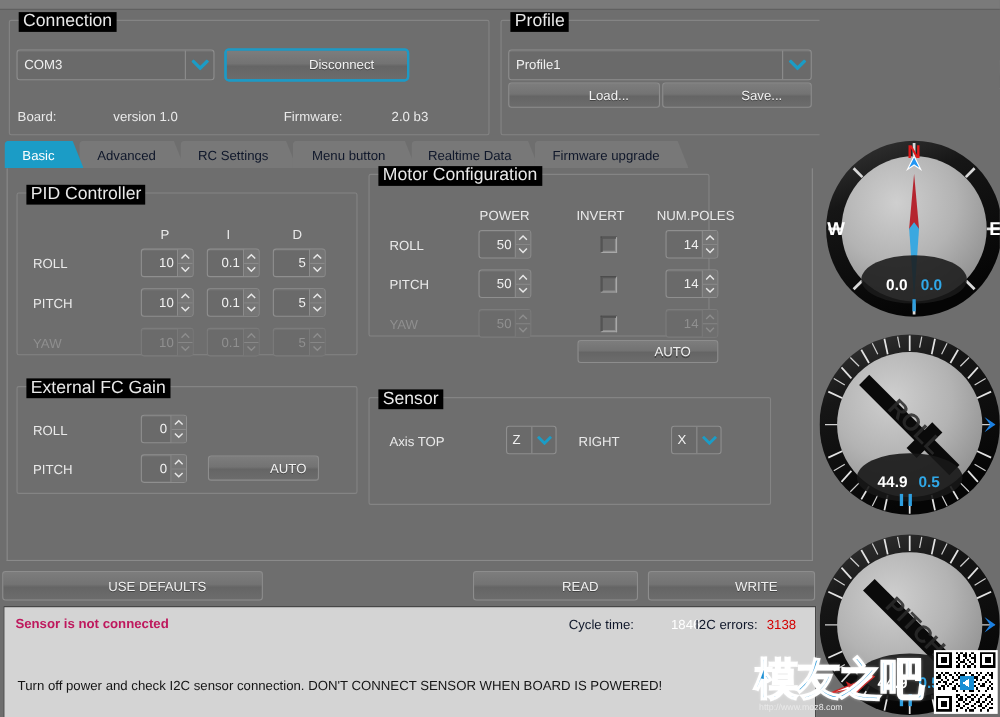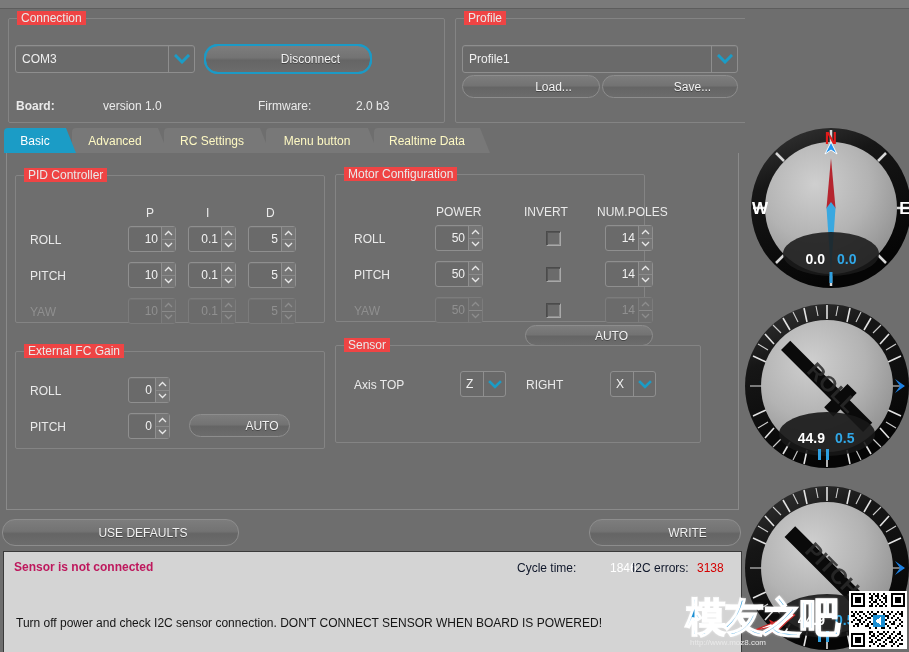--- a/index.html
+++ b/index.html
@@ -24,22 +24,22 @@
     background:#6e6e6e;
   }
   
   .group{
     position:absolute;
     border:1px solid #848484;
     border-radius:2px;
   }
   .group > .gtitle{
     position:absolute; top:-8px; left:8px;
-    background:#ef4444; padding:0 4px;
-    font-size:12px; color:#e9e9e9; white-space:nowrap;
+    background:#000000; padding:0 4px;
+    font-size:16px; color:#e9e9e9; white-space:nowrap;
   }
   
   #grp-connection{ left:8px; top:9px; width:437px; height:105px; }
   #grp-profile{ left:455px; top:9px; width:368px; height:105px; }
 
   
   .combo{
     position:absolute;
     background:#6a6a6a;
     border:1px solid #8e8e8e;
@@ -55,21 +55,21 @@
     width:26px; height:100%;
     border-left:1px solid #8e8e8e;
     display:flex; align-items:center; justify-content:center;
   }
   .chev{ display:block; }
   
   .btn{
     position:absolute;
     background:linear-gradient(to bottom,#7d7d7d 0%,#737373 45%,#656565 55%,#6c6c6c 100%);
     border:1px solid #8d8d8d;
-    border-radius:13px;
+    border-radius:3px;
     color:#f2f2f2;
     font-size:12px;
     display:flex; align-items:center; justify-content:center;
     text-align:center;
     cursor:default;
     text-shadow:0 1px 0 rgba(0,0,0,.35);
     padding-left:45px;
   }
   .btn.hl{
     outline:2px solid #1c9ac6;
@@ -82,41 +82,41 @@
   .link{
     position:absolute; font-size:12px; color:#f1f1f1;
     text-decoration:underline; white-space:nowrap; cursor:pointer;
   }
 
   
   #tabbar{ position:absolute; left:0; top:119px; width:745px; height:25px; }
   .tab{
     position:absolute; top:0; height:25px;
     display:flex; align-items:center; justify-content:center;
-    font-size:12px; color:#fef9c3;
+    font-size:12px; color:#0f172a;
     background:#787878;
     cursor:default;
     clip-path: polygon(0 0, calc(100% - 10px) 0, 100% 100%, 0 100%);
     padding-right:10px;
     border-top-left-radius:4px;
   }
   .tab.active{
     background:#1b9cc6; color:#ffffff;
     z-index:5;
   }
 
   
   #tabpage{
     position:absolute; left:6px; top:144px; width:733px; height:357px;
     background:#6e6e6e; border:1px solid #8a8a8a; border-top:none;
   }
   #grp-pid{ left:8px; top:22px; width:310px; height:148px; }
-  #grp-motor{ left:328px; top:21px; width:310px; height:148px; }
+  #grp-motor{ left:328px; top:5px; width:310px; height:148px; }
   #grp-fc{ left:8px; top:198px; width:310px; height:98px; }
-  #grp-sensor{ left:328px; top:192px; width:366px; height:98px; }
+  #grp-sensor{ left:328px; top:208px; width:366px; height:98px; }
 
   
   .spin{
     position:absolute;
     background:#6a6a6a;
     border:1px solid #8f8f8f;
     border-radius:3px;
     display:flex;
     height:26px;
     box-shadow: inset 0 1px 0 rgba(255,255,255,.06);
@@ -220,21 +220,21 @@
       <div class="ctext">COM3</div>
       <div class="carrow">
         <svg class="chev" width="16" height="10" viewBox="0 0 16 10">
           <path d="M2 2 L8 8 L14 2" stroke="#1b9cc6" stroke-width="3" fill="none" stroke-linecap="square"></path>
         </svg>
       </div>
     </div>
 
     <div class="btn hl" style="left:196px; top:26px; width:166px; height:28px;">Disconnect</div>
 
-    <div class="lbl" style="left:7px; top:80px;font-weight:bold;">Board:</div>
+    <div class="lbl" style="left:7px; top:80px;">Board:</div>
     <div class="lbl" style="left:62px; top:80px;margin-left:32px;">version 1.0</div>
     <div class="lbl" style="left:249px; top:80px;">Firmware:</div>
     <div class="lbl" style="left:347px; top:80px;">2.0 b3</div>
   </div>
 
   <div class="group" id="grp-profile">
     <div class="gtitle">Profile</div>
 
     <div class="combo" style="left:6px; top:26px; width:276px; height:28px;">
       <div class="ctext">Profile1</div>
@@ -252,20 +252,21 @@
 
     <div class="link" style="left:300px; top:79px;">http://www.simplebqc.com</div>
   </div>
 
   <div id="tabbar">
     <div class="tab active" style="left:4px; width:72px;">Basic</div>
     <div class="tab" style="left:72px; width:96px;">Advanced</div>
     <div class="tab" style="left:164px; width:106px;">RC Settings</div>
     <div class="tab" style="left:266px; width:112px;">Menu button</div>
     <div class="tab" style="left:374px; width:116px;">Realtime Data</div>
+    <div class="tab" style="left:486px; width:140px;">Firmware upgrade</div>
   </div>
 
   <div id="tabpage">
 
     <div class="group" id="grp-pid">
       <div class="gtitle">PID Controller</div>
 
       <div class="lbl" style="left:130px; top:30px;">P</div>
       <div class="lbl" style="left:190px; top:30px;">I</div>
       <div class="lbl" style="left:250px; top:30px;">D</div>
@@ -582,20 +583,21 @@
             <path d="M2 2 L7 7 L12 2" stroke="#1b9cc6" stroke-width="2.6" fill="none" stroke-linecap="square"></path>
           </svg>
         </div>
       </div>
 
     </div>
   </div>
 
   <div id="bottombar">
     <div class="btn" style="left:2px; top:5px; width:237px; height:27px;">USE DEFAULTS</div>
+    <div class="btn" style="left:430px; top:5px; width:150px; height:27px;">READ</div>
     <div class="btn" style="left:589px; top:5px; width:152px; height:27px;">WRITE</div>
   </div>
 
   <div id="statuspanel">
     <div id="status-err">Sensor is not connected</div>
     <div class="stat-lbl" style="left:513px;">Cycle time:</div>
     <div class="stat-val" style="left:583px; color:#ffffff;margin-left:23px;">1846</div>
     <div class="stat-lbl" style="left:628px;">I2C errors:</div>
     <div class="stat-val" style="left:693px; color:#d40000;text-align:right;">3138</div>
     <div id="status-msg">Turn off power and check I2C sensor connection. DON'T CONNECT SENSOR WHEN BOARD IS POWERED!</div>

